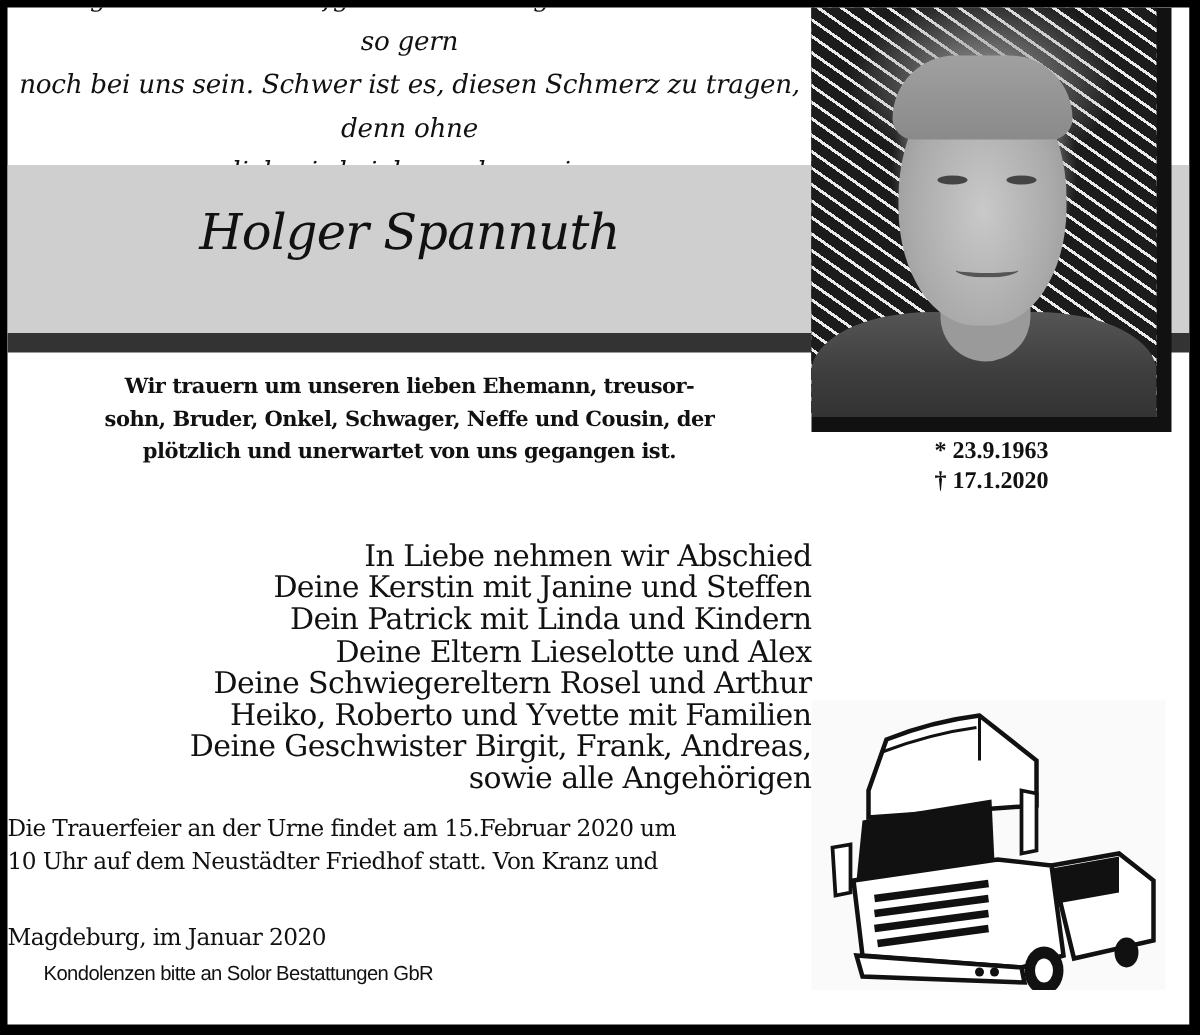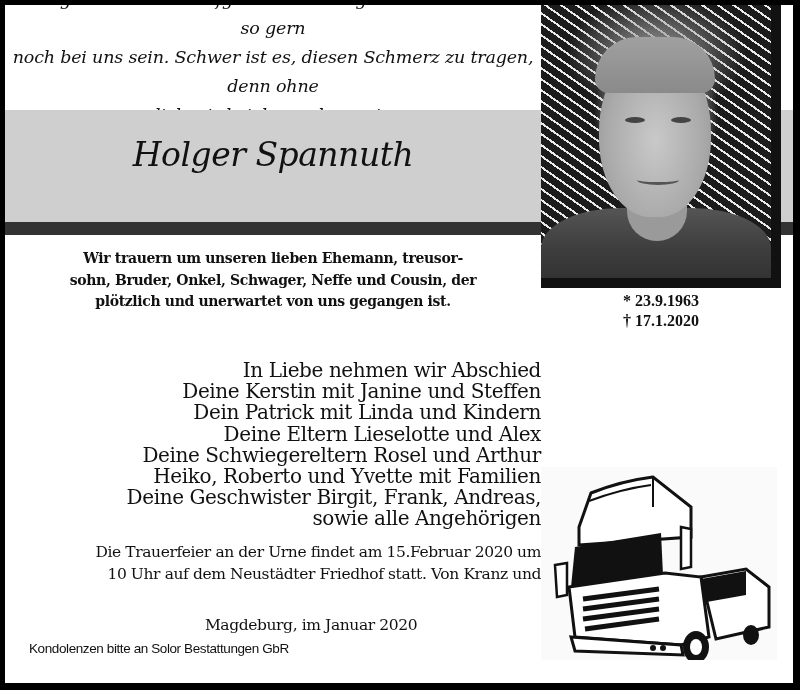--- a/index.html
+++ b/index.html
@@ -83,26 +83,26 @@
       line-height: 21.5px; color: #111; text-align: center; letter-spacing: -0.35px;
     }
     .mourners {
       position: absolute; left: 0; top: 355px; width: 536px;
       font-family: "DejaVu Serif", serif; font-size: 20px;
       line-height: 21.2px; color: #111; text-align: right; letter-spacing: -0.4px;
     }
     .ceremony {
       position: absolute; left: 0; top: 537px; width: 536px;
       font-family: "DejaVu Serif", serif; font-size: 15.5px;
-      line-height: 21.5px; color: #111; text-align: right; letter-spacing: -0.4px;
+      line-height: 21.5px; color: #111; text-align: left; letter-spacing: -0.4px;
     }
     .place {
       position: absolute; left: 0; top: 610px; width: 536px;
       font-family: "DejaVu Serif", serif; font-size: 15.5px; line-height: 20px;
-      color: #111; text-align: center; letter-spacing: -0.4px; margin-left: 38px;
+      color: #111; text-align: left; letter-spacing: -0.4px;
     }
     .condolence {
       position: absolute; left: 24px; top: 635px; width: 520px;
       font-family: Liberation Sans, sans-serif; font-size: 13.5px; line-height: 18px;
       color: #111; letter-spacing: -0.4px;
     }
     .truck-box {
       position: absolute; left: 536px; top: 462px; width: 236px; height: 193px;
       background: #fafafa;
     }

